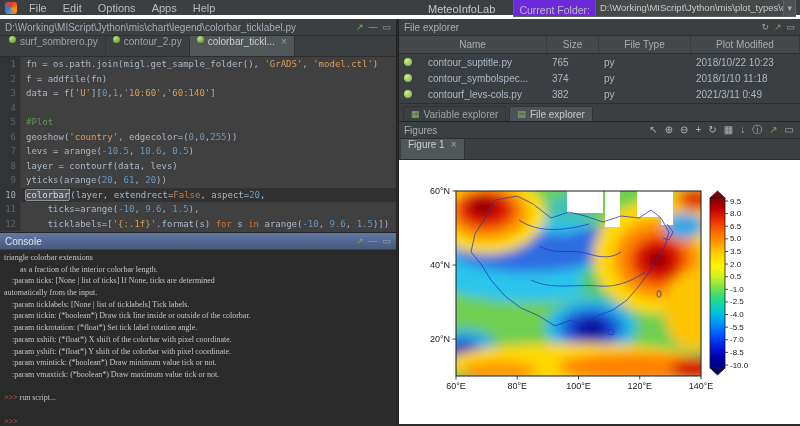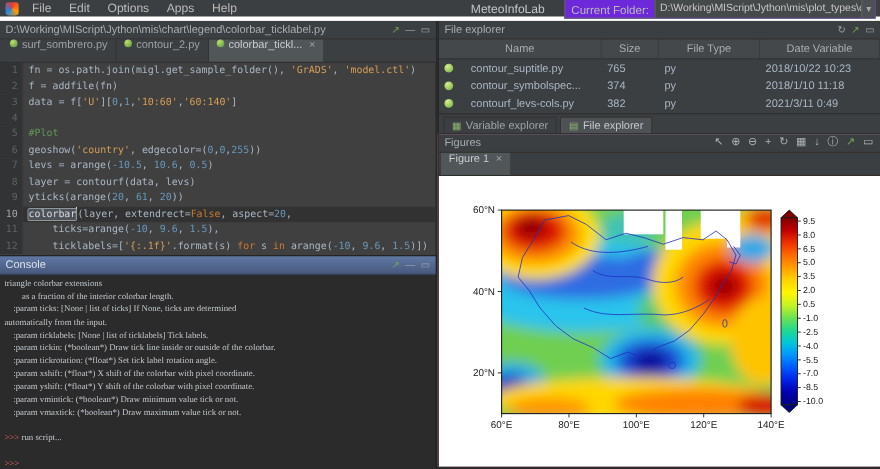--- a/index.html
+++ b/index.html
@@ -166,21 +166,21 @@
     <span class="panel-icons" id="fileexp-icons">
         <span class="picon">↻</span>
         <span class="picon green">↗</span>
         <span class="picon">▭</span>
       </span>
   </div>
   <div class="ftable-head" id="ftable-head">
       <div class="fth">Name</div>
       <div class="fth">Size</div>
       <div class="fth">File Type</div>
-      <div class="fth">Date Variable</div>
+      <div class="fth">Plot Modified</div>
     </div>
   <div id="ftable-body">
       <div class="ftr">
         <div class="ftd name-cell">
           <span class="file-icon"></span>
           <span>contour_suptitle.py</span>
         </div>
         <div class="ftd">765</div>
         <div class="ftd">py</div>
         <div class="ftd">2018/10/22 10:23</div>

